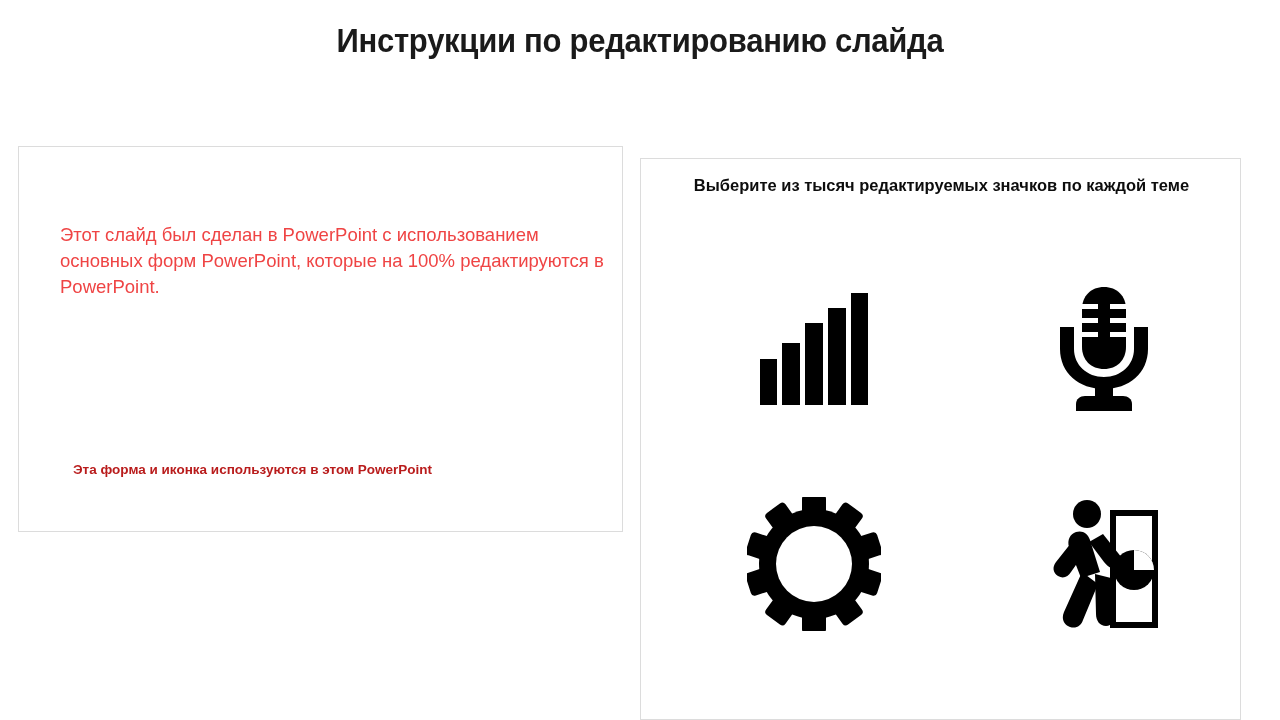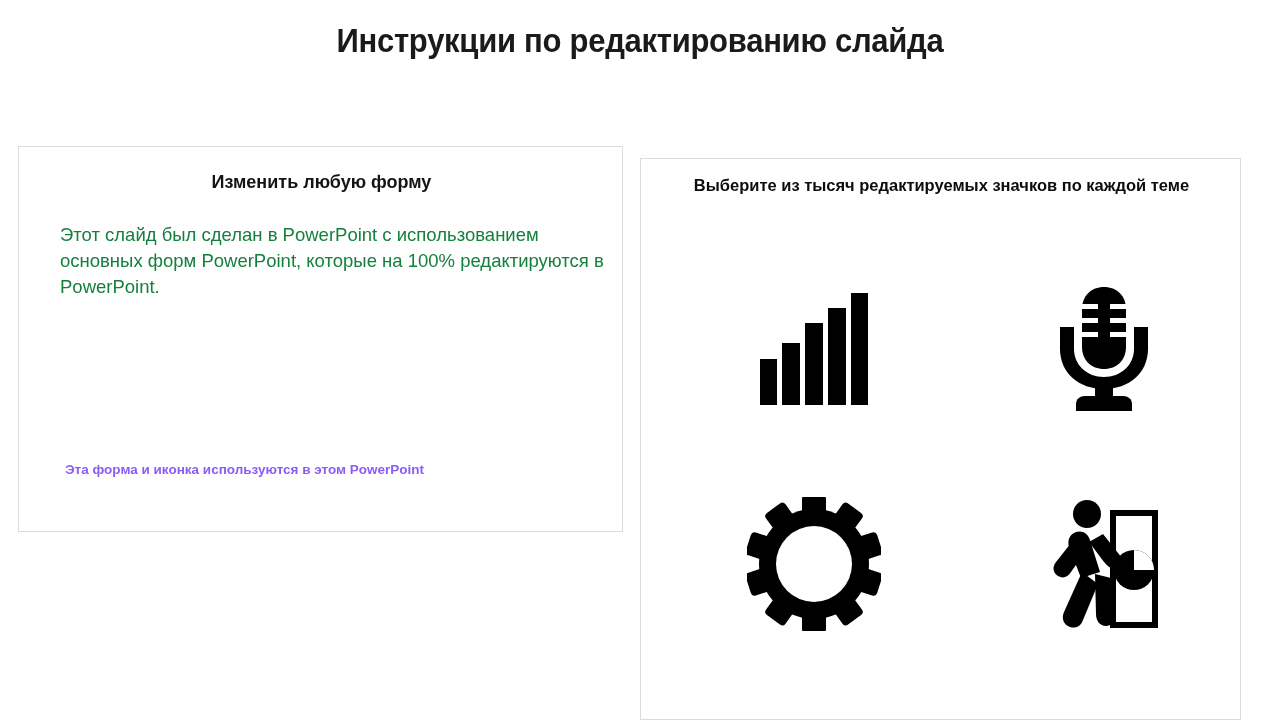--- a/index.html
+++ b/index.html
@@ -52,33 +52,33 @@
     font-size: 18px;
     font-weight: bold;
     color: #141414;
   }
   .body-par {
     position: absolute;
     left: 41px;
     width: 552px;
     font-size: 18.5px;
     line-height: 26px;
-    color: #15803d;
+    color: #ef4444;
     font-weight: 400;
   }
   #left-par-1 { top: 75px; }
   #left-par-2 { top: 177px; }
   #left-caption {
     position: absolute;
-    left: 46px;
+    left: 54px;
     top: 315px;
     width: 530px;
     font-size: 13.5px;
     font-weight: bold;
-    color: #8b5cf6;
+    color: #b91c1c;
   }
 
   
   #right-card {
     position: absolute;
     left: 640px;
     top: 142px;
     width: 601px;
     height: 562px;
     border: 1px solid #dcdcdc;
@@ -113,21 +113,20 @@
 
   .icon-svg { display: block; }
 </style>
 </head>
 <body>
 
 <div id="slide-title">Инструкции по редактированию слайда</div>
 
 <div id="left-card">
 
-  <div id="left-card-heading">Изменить любую форму</div>
 
   <div class="body-par" id="left-par-1">Этот слайд был сделан в PowerPoint с использованием основных форм PowerPoint, которые на 100% редактируются в PowerPoint.</div>
 
 
   <div id="left-caption">Эта форма и иконка используются в этом PowerPoint</div>
 </div>
 
 <div id="right-card">
 
   <div id="right-card-heading">Выберите из тысяч редактируемых значков по каждой теме</div>

